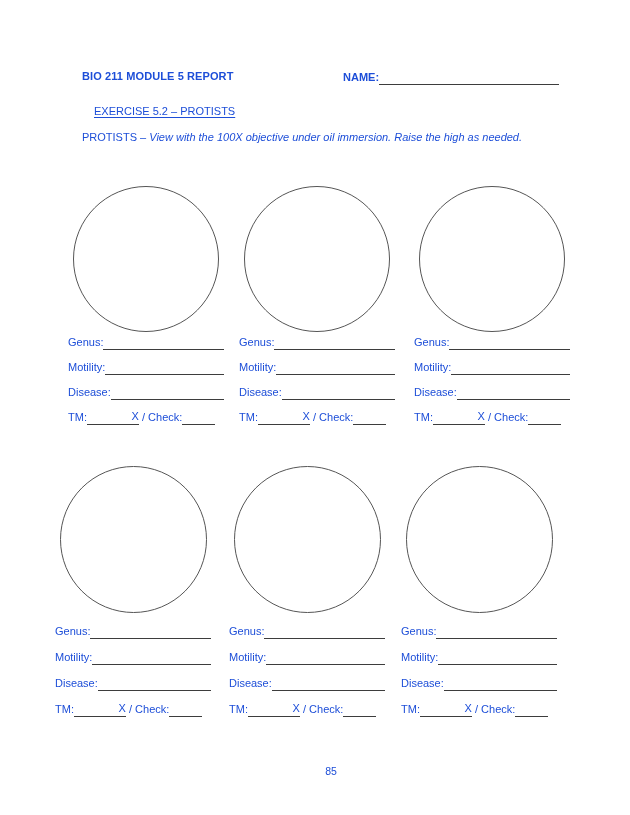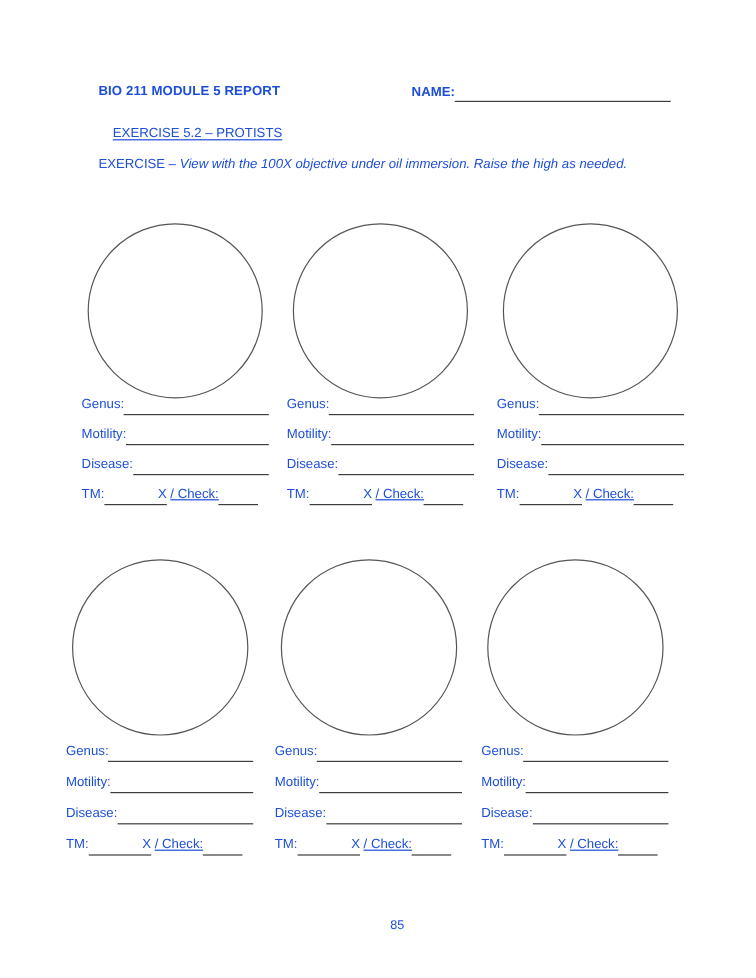--- a/index.html
+++ b/index.html
@@ -53,30 +53,30 @@
     width: 146px; height: 146px;
     border: 1px solid #565656;
     border-radius: 50%;
     margin: 0 auto;
     box-sizing: border-box;
     background: #ffffff;
   }
   .fields { display: block; }
   .top-row .fields { margin-top: -3px; }
   .bottom-row .fields { margin-top: 5px; }
-  .frow { display: flex; align-items: flex-start; height: 25px; }
+  .frow { display: flex; align-items: center; height: 25px; }
   .bottom-row .frow { height: 26px; }
   .frow .lbl { font-size: 11px; line-height: 16px; white-space: pre; }
   .frow .grow { flex: 1 1 auto; }
   .tmblank {
     width: 52px; flex: 0 0 auto;
     text-align: right;
     font-size: 11px; line-height: 16px;
   }
-  .sep { margin-left: 3px; text-decoration: underline; }
+  .sep { margin-left: 3px; }
   .checkblank { width: 33px; flex: 0 0 auto; }
 
   
   #card1 { left: 68px;  top: 186px; }
   #card2 { left: 239px; top: 186px; }
   #card3 { left: 414px; top: 186px; }
   #card4 { left: 55px;  top: 466px; }
   #card5 { left: 229px; top: 466px; }
   #card6 { left: 401px; top: 466px; }
   .bottom-row .circle { width: 147px; height: 147px; }
@@ -95,21 +95,21 @@
   <div class="doc-title">BIO 211 MODULE 5 REPORT</div>
 
   <div class="name-group">
     <span class="lbl">NAME:</span>
       <span class="blank"></span>
   </div>
 
   <div class="exercise-heading">EXERCISE 5.2 – PROTISTS</div>
 
   <div class="instructions">
-    <div><span>EXERCISE – </span><span class="itext">View with the 100X objective under oil immersion. Raise the high as needed.</span></div>
+    <div><span>PROTISTS – </span><span class="itext">View with the 100X objective under oil immersion. Raise the high as needed.</span></div>
   </div>
 
   <div class="card top-row" id="card1">
     <div class="circle"></div>
     <div class="fields">
       <div class="frow">
         <span class="lbl">Genus:</span>
           <span class="blank grow"></span>
       </div>
       <div class="frow">

